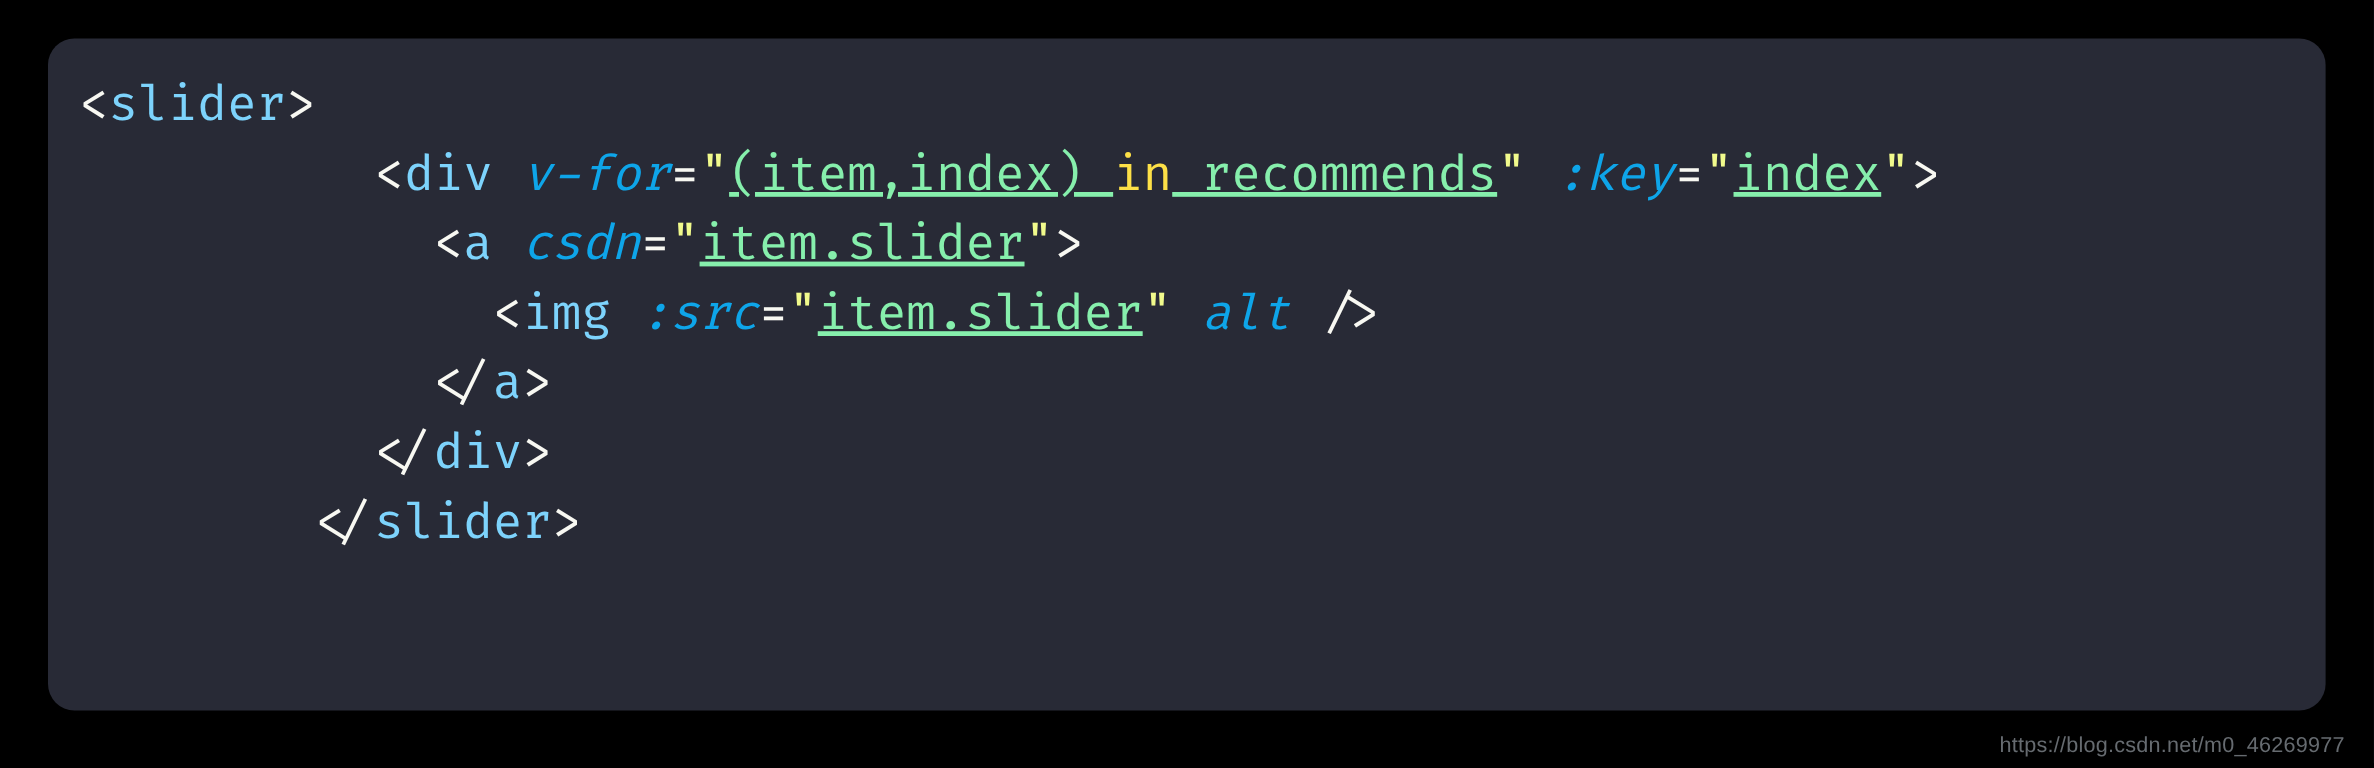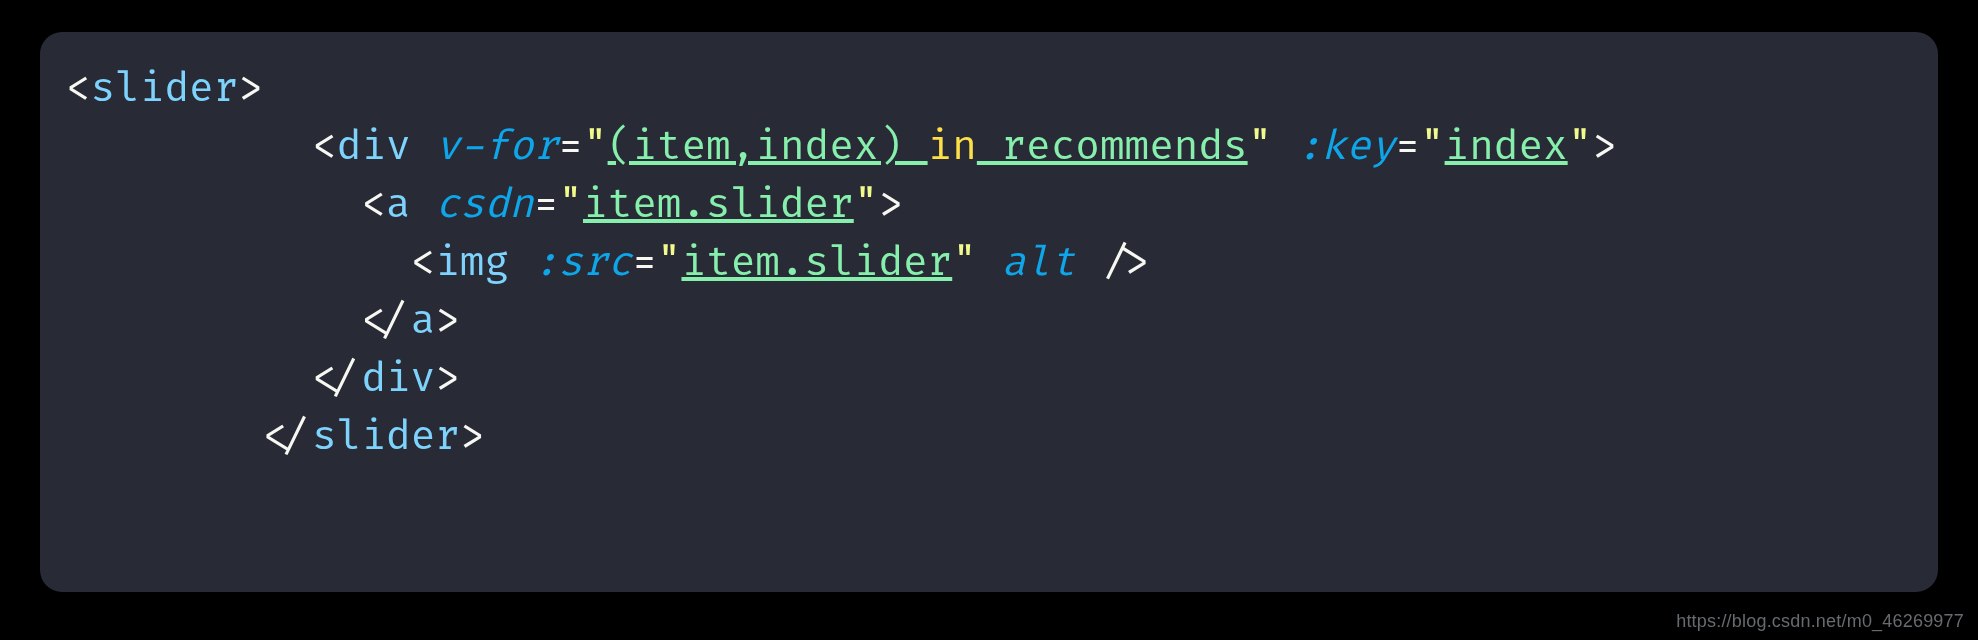--- a/index.html
+++ b/index.html
@@ -21,21 +21,21 @@
     box-sizing: border-box;
     padding: 28px 26px;
     font-family: "Fira Code", "Source Code Pro", Menlo, Consolas, monospace;
     font-size: 40px;
     line-height: 58px;
     color: #f8f8f2;
     white-space: pre;
   }
   .watermark {
     position: absolute;
-    right: 14px;
+    right: 24px;
     bottom: 8px;
     font-family: Arial, sans-serif;
     font-size: 18px;
     color: #666b70;
     letter-spacing: 0.2px;
   }
   
   .punc   { color: #f8f8f2; }  
   .tag    { color: #7dd3fc; }  
   .attr   { color: #0ea5e9; font-style: italic; } 

